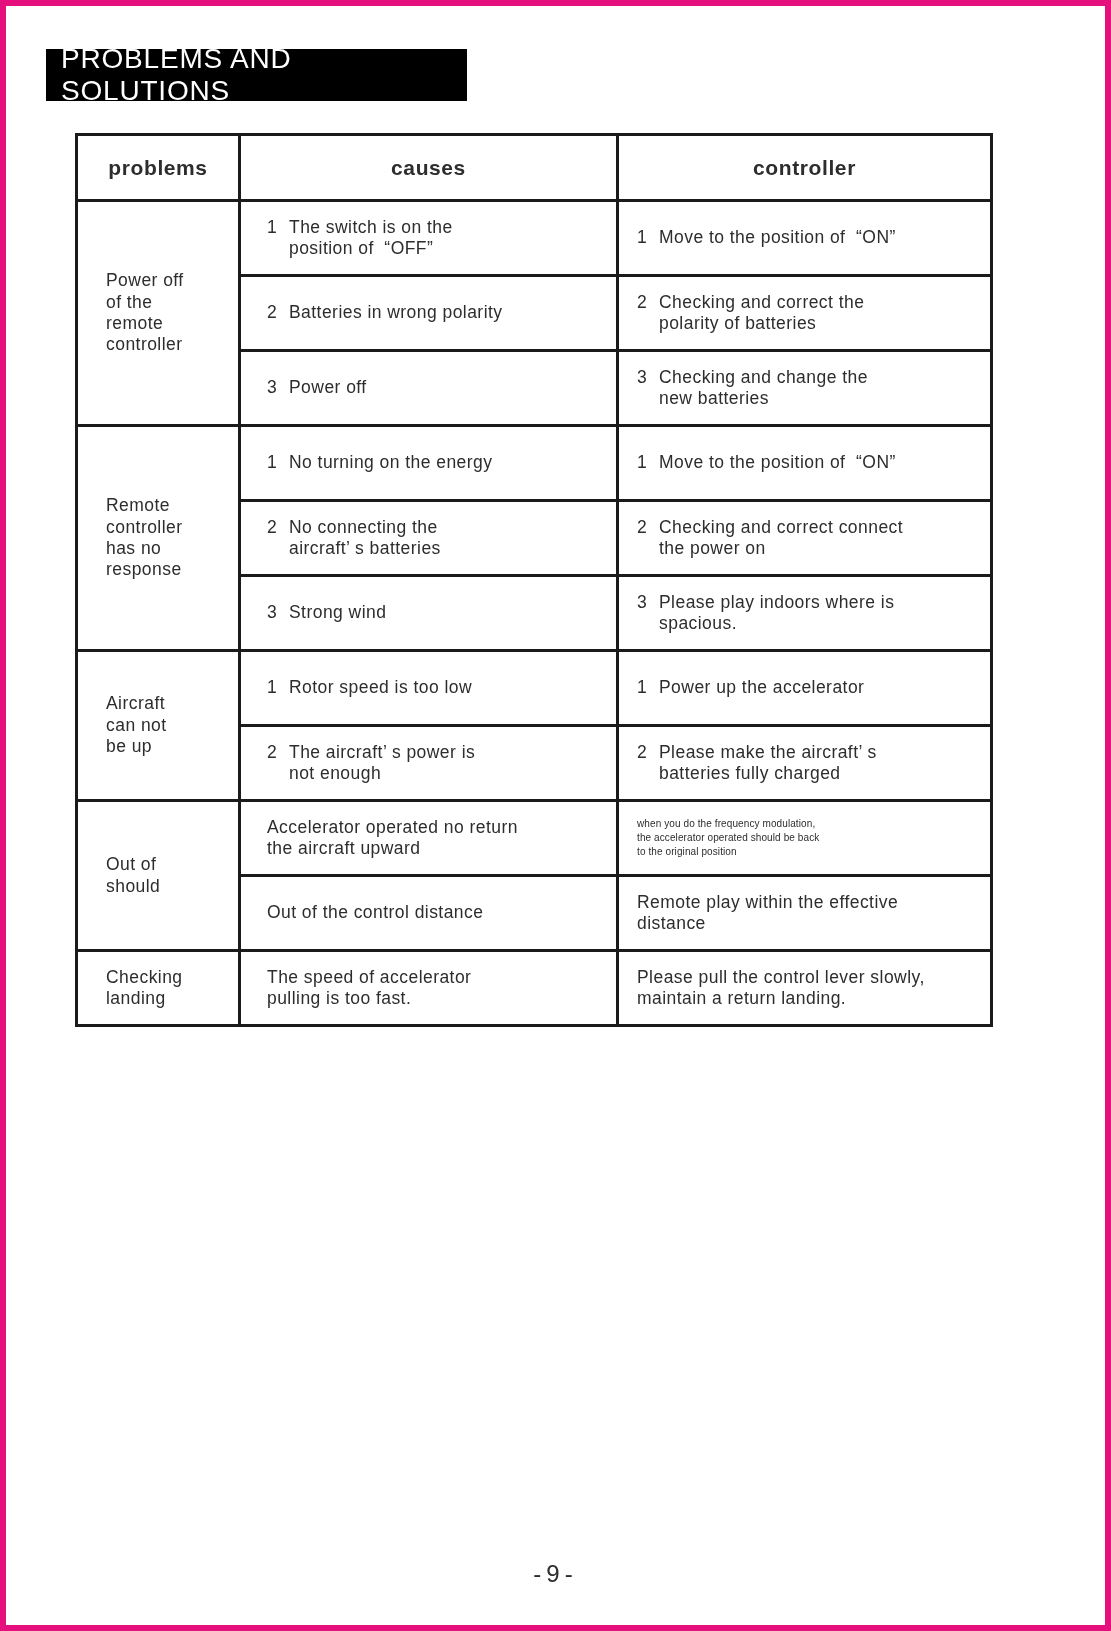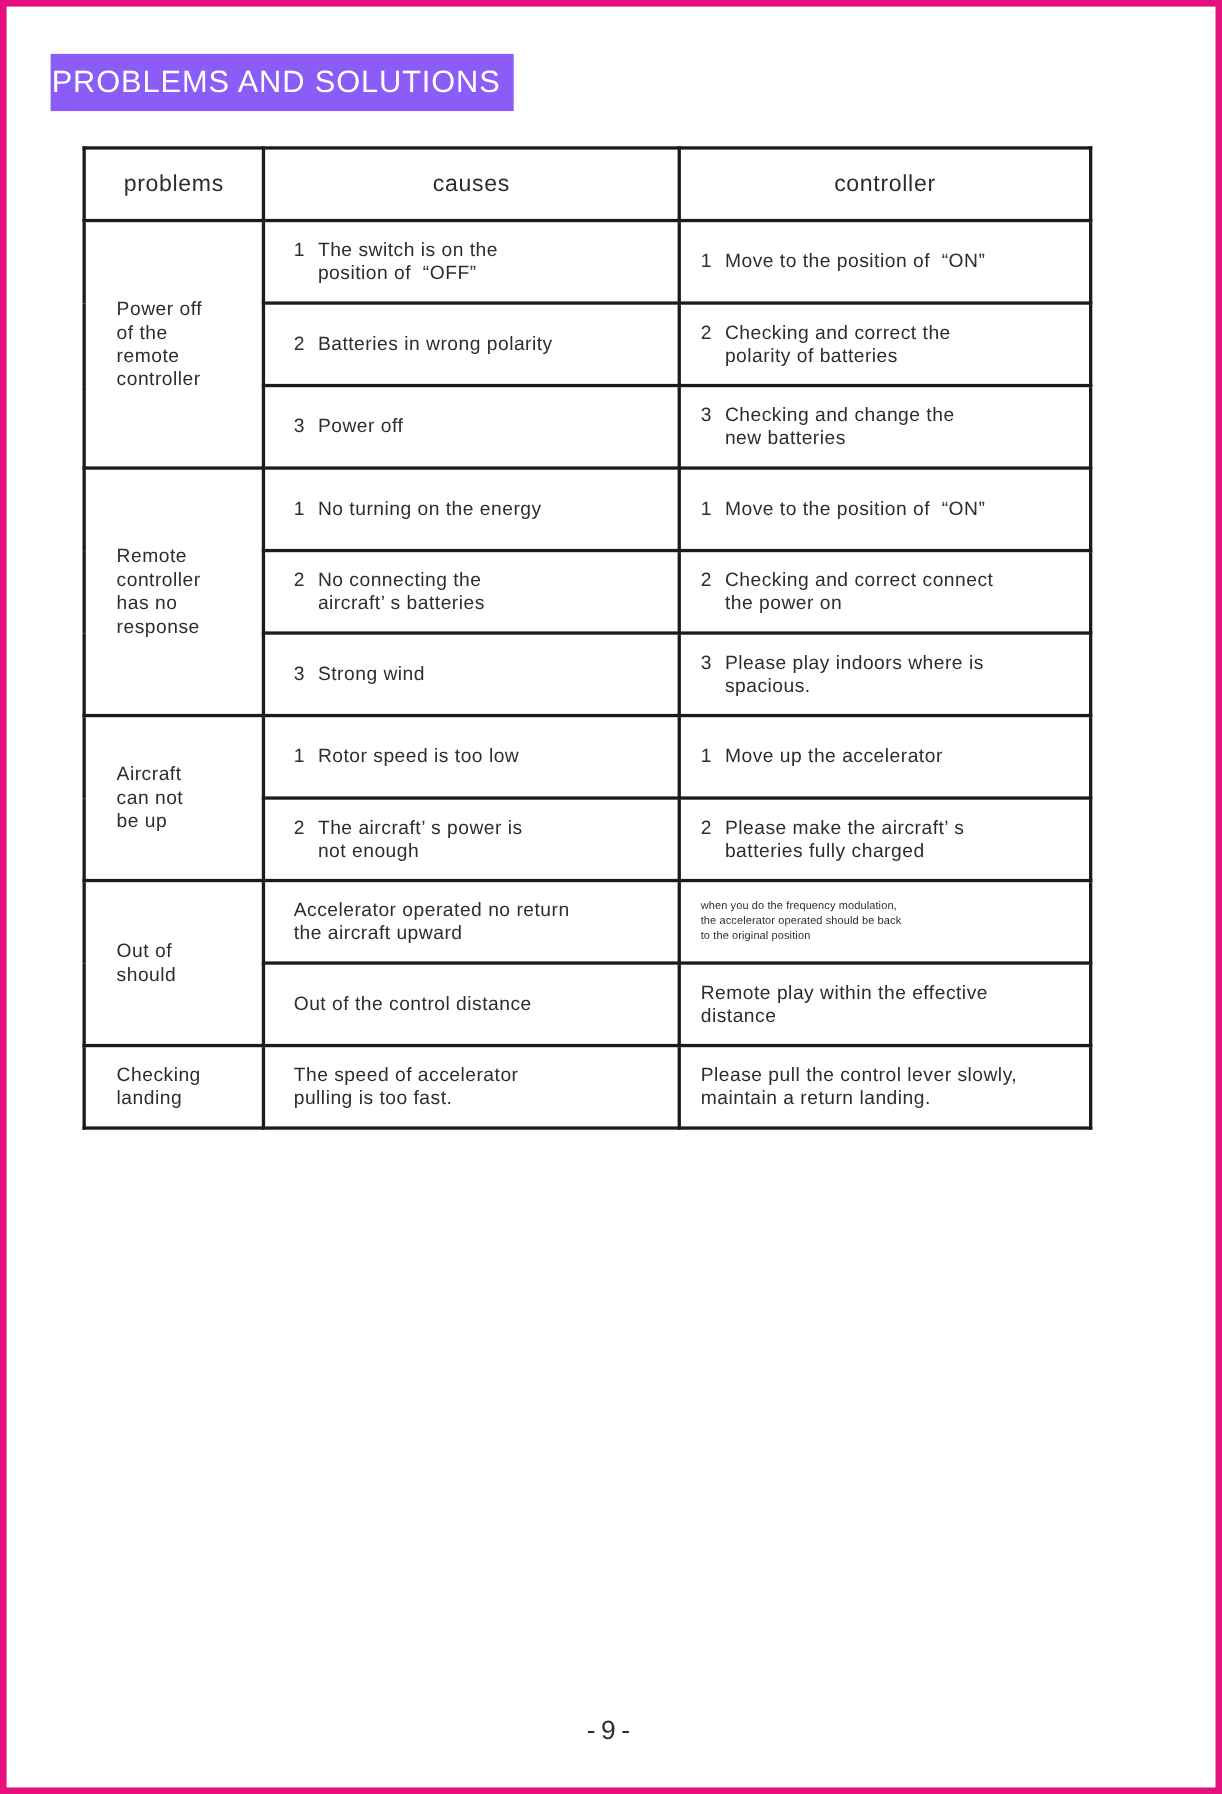--- a/index.html
+++ b/index.html
@@ -12,42 +12,42 @@
     font-family: "Liberation Sans", sans-serif;
     color: #2d2d2d;
     overflow: hidden;
   }
   .title-bar {
     position: absolute;
     left: 40px;
     top: 43px;
     width: 421px;
     height: 52px;
-    background: #8b5cf6;
+    background: #000000;
     color: #ffffff;
     display: flex;
     align-items: center;
-    padding-left: 1px;
+    padding-left: 15px;
     font-size: 28px;
     letter-spacing: 0.8px;
   }
   table.trouble {
     position: absolute;
     left: 69px;
     top: 127px;
     border-collapse: collapse;
     table-layout: fixed;
   }
   col.c1 { width: 163px; }
   col.c2 { width: 378px; }
   col.c3 { width: 374px; }
   th, td { border: 3px solid #1b1b1b; vertical-align: middle; }
   th {
     height: 66px;
-    font-weight: normal;
+    font-weight: bold;
     font-size: 21px;
     letter-spacing: 0.6px;
     text-align: center;
   }
   td { height: 75px; font-size: 17.5px; line-height: 1.22; letter-spacing: 0.45px; }
   td.problem { padding-left: 28px; padding-right: 6px; }
   td.cause    { padding-left: 26px; padding-right: 8px; }
   td.solution { padding-left: 18px; padding-right: 6px; }
   .pre { white-space: pre-line; }
   .item { display: flex; align-items: flex-start; }
@@ -199,21 +199,21 @@
         </td>
       <td class="cause">
           <div class="item">
             <span class="num">1</span>
             <span class="txt">Rotor speed is too low</span>
           </div>
         </td>
       <td class="solution">
           <div class="item">
             <span class="num">1</span>
-            <span class="txt">Move up the accelerator</span>
+            <span class="txt">Power up the accelerator</span>
           </div>
         </td>
     </tr>
     <tr>
       <td class="cause">
           <div class="item">
             <span class="num">2</span>
             <span class="txt">The aircraft’ s power is
 not enough</span>
           </div>

